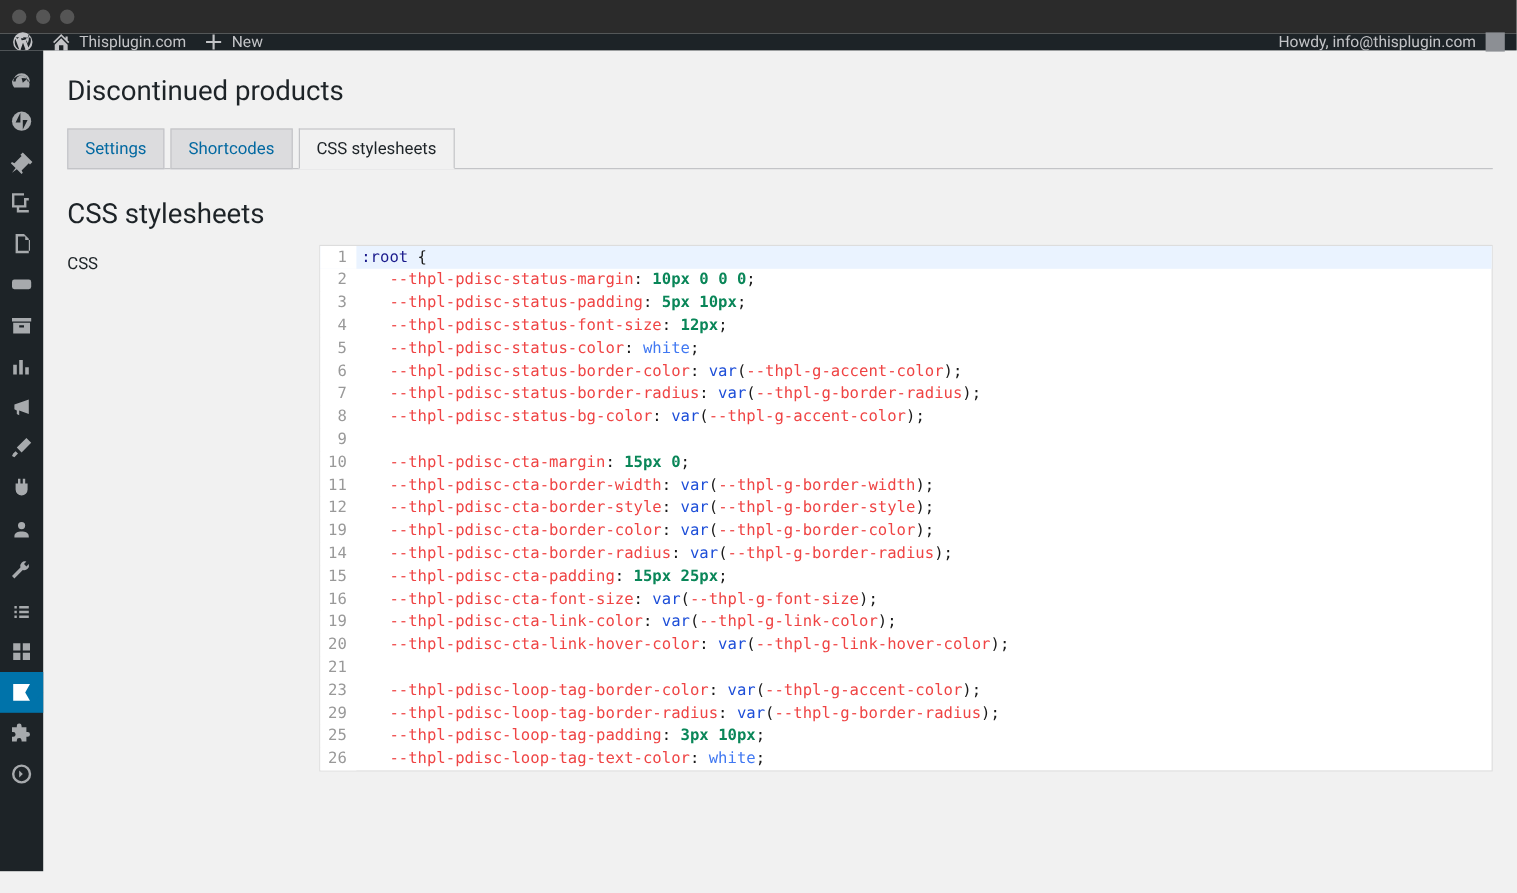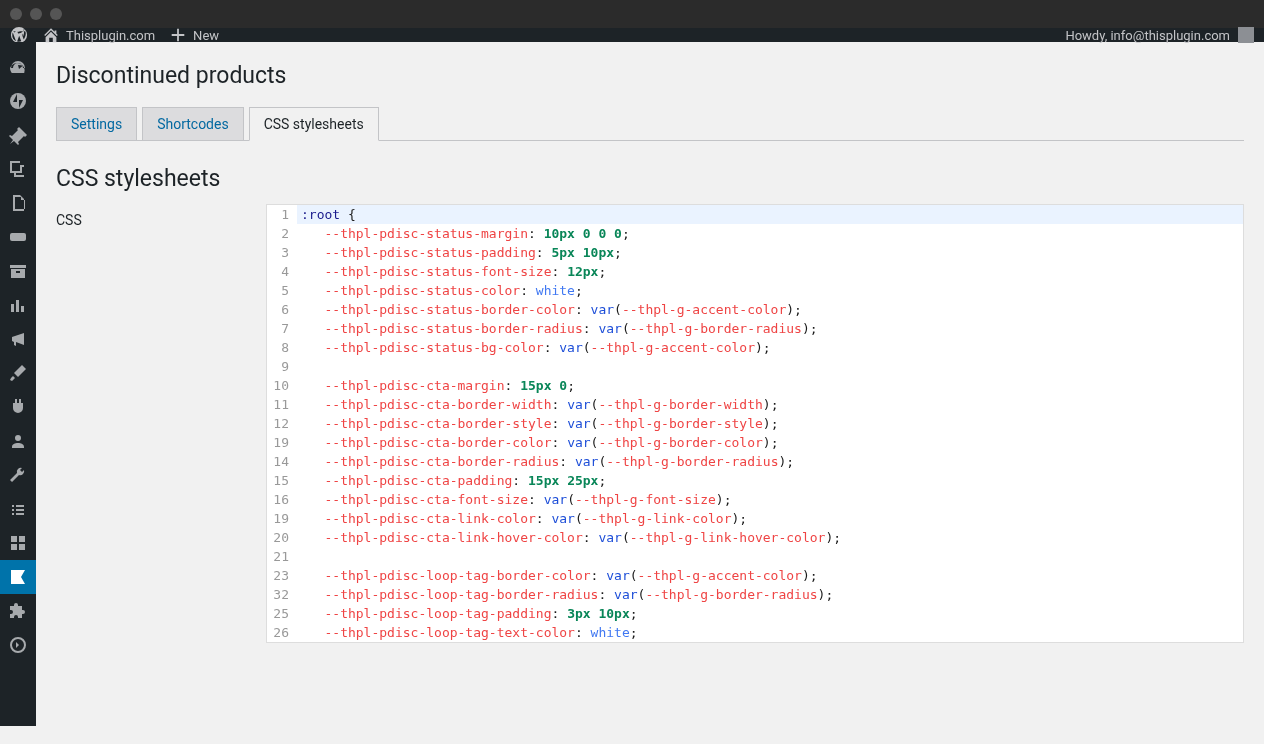--- a/index.html
+++ b/index.html
@@ -266,21 +266,21 @@
           </div>
           <div class="editor-row">
             <div class="gutter">21</div>
             <div class="code">&nbsp;</div>
           </div>
           <div class="editor-row">
             <div class="gutter">23</div>
             <div class="code"><span>   </span><span class="tok-var">--thpl-pdisc-loop-tag-border-color</span><span class="tok-punct">:</span><span> </span><span class="tok-fn">var</span><span class="tok-paren">(</span><span class="tok-var">--thpl-g-accent-color</span><span class="tok-paren">)</span><span class="tok-punct">;</span></div>
           </div>
           <div class="editor-row">
-            <div class="gutter">32</div>
+            <div class="gutter">29</div>
             <div class="code"><span>   </span><span class="tok-var">--thpl-pdisc-loop-tag-border-radius</span><span class="tok-punct">:</span><span> </span><span class="tok-fn">var</span><span class="tok-paren">(</span><span class="tok-var">--thpl-g-border-radius</span><span class="tok-paren">)</span><span class="tok-punct">;</span></div>
           </div>
           <div class="editor-row">
             <div class="gutter">25</div>
             <div class="code"><span>   </span><span class="tok-var">--thpl-pdisc-loop-tag-padding</span><span class="tok-punct">:</span><span> </span><span class="tok-num">3px</span><span> </span><span class="tok-num">10px</span><span class="tok-punct">;</span></div>
           </div>
           <div class="editor-row">
             <div class="gutter">26</div>
             <div class="code"><span>   </span><span class="tok-var">--thpl-pdisc-loop-tag-text-color</span><span class="tok-punct">:</span><span> </span><span class="tok-kw">white</span><span class="tok-punct">;</span></div>
           </div>

